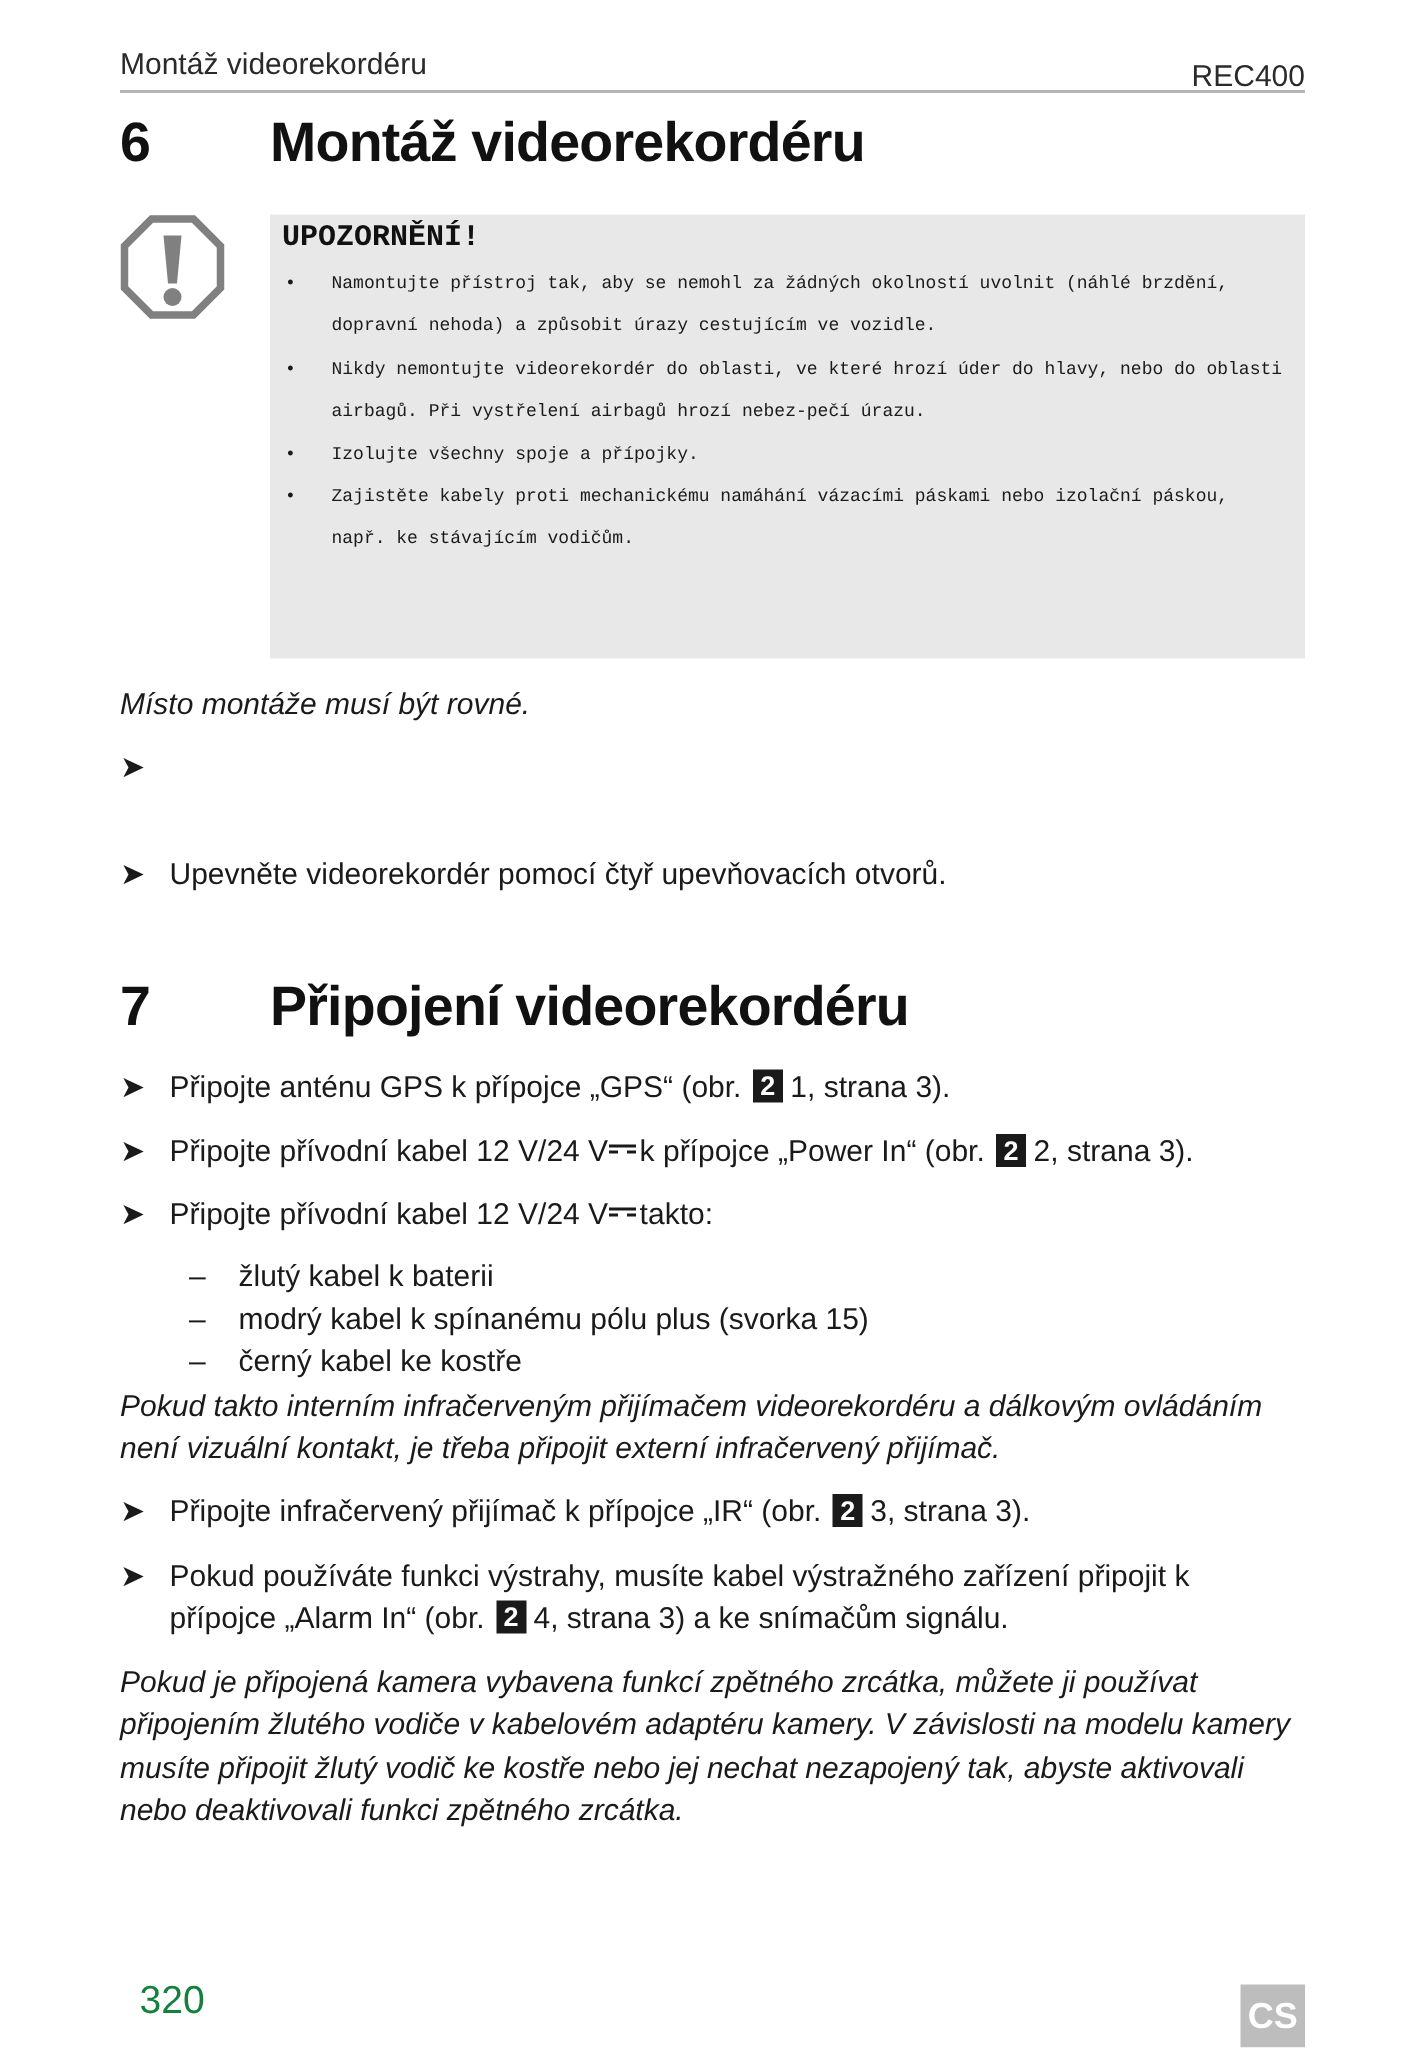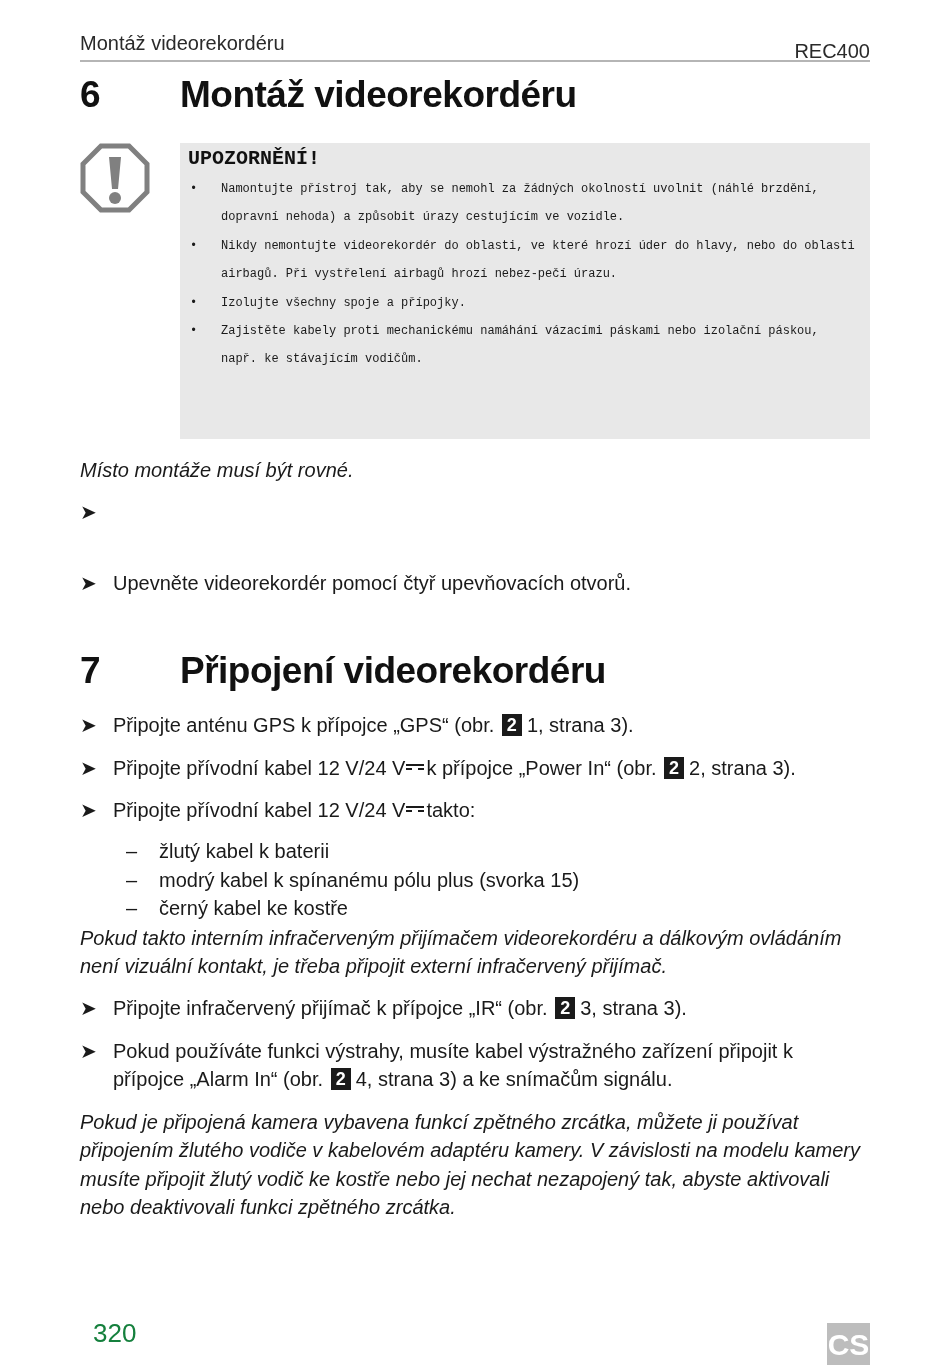--- a/index.html
+++ b/index.html
@@ -54,21 +54,21 @@
     font-size: 18px; line-height: 22px; padding: 0 5px; margin: 0 5px 0 2px;
     vertical-align: 1px;
   }
   .dc { display: inline-block; width: 18px; position: relative; height: 10px; margin: 0 2px 0 1px; vertical-align: 2px; }
   .dc::before { content: ""; position: absolute; left: 0; right: 0; top: 1px; border-top: 2px solid #1a1a1a; }
   .dc::after { content: ""; position: absolute; left: 0; right: 0; top: 5px; border-top: 2px dashed #1a1a1a; }
 
   .page-number { position: absolute; left: 80px; top: 1318px; font-size: 26px; color: #15803d; margin-left: 13px; }
   .lang-tab {
     position: absolute; left: 827px; top: 1323px; width: 43px; height: 42px;
-    background: #bdbdbd; color: #fff; font-weight: bold; font-size: 30px;
+    background: #bdbdbd; color: #fff; font-weight: bold; font-size: 24px;
     text-align: center; line-height: 44px;
   }
 </style>
 </head>
 <body>
 
 <div class="running-header">
   <span class="left">Montáž videorekordéru</span>
   <span class="right">REC400</span>
 </div>

